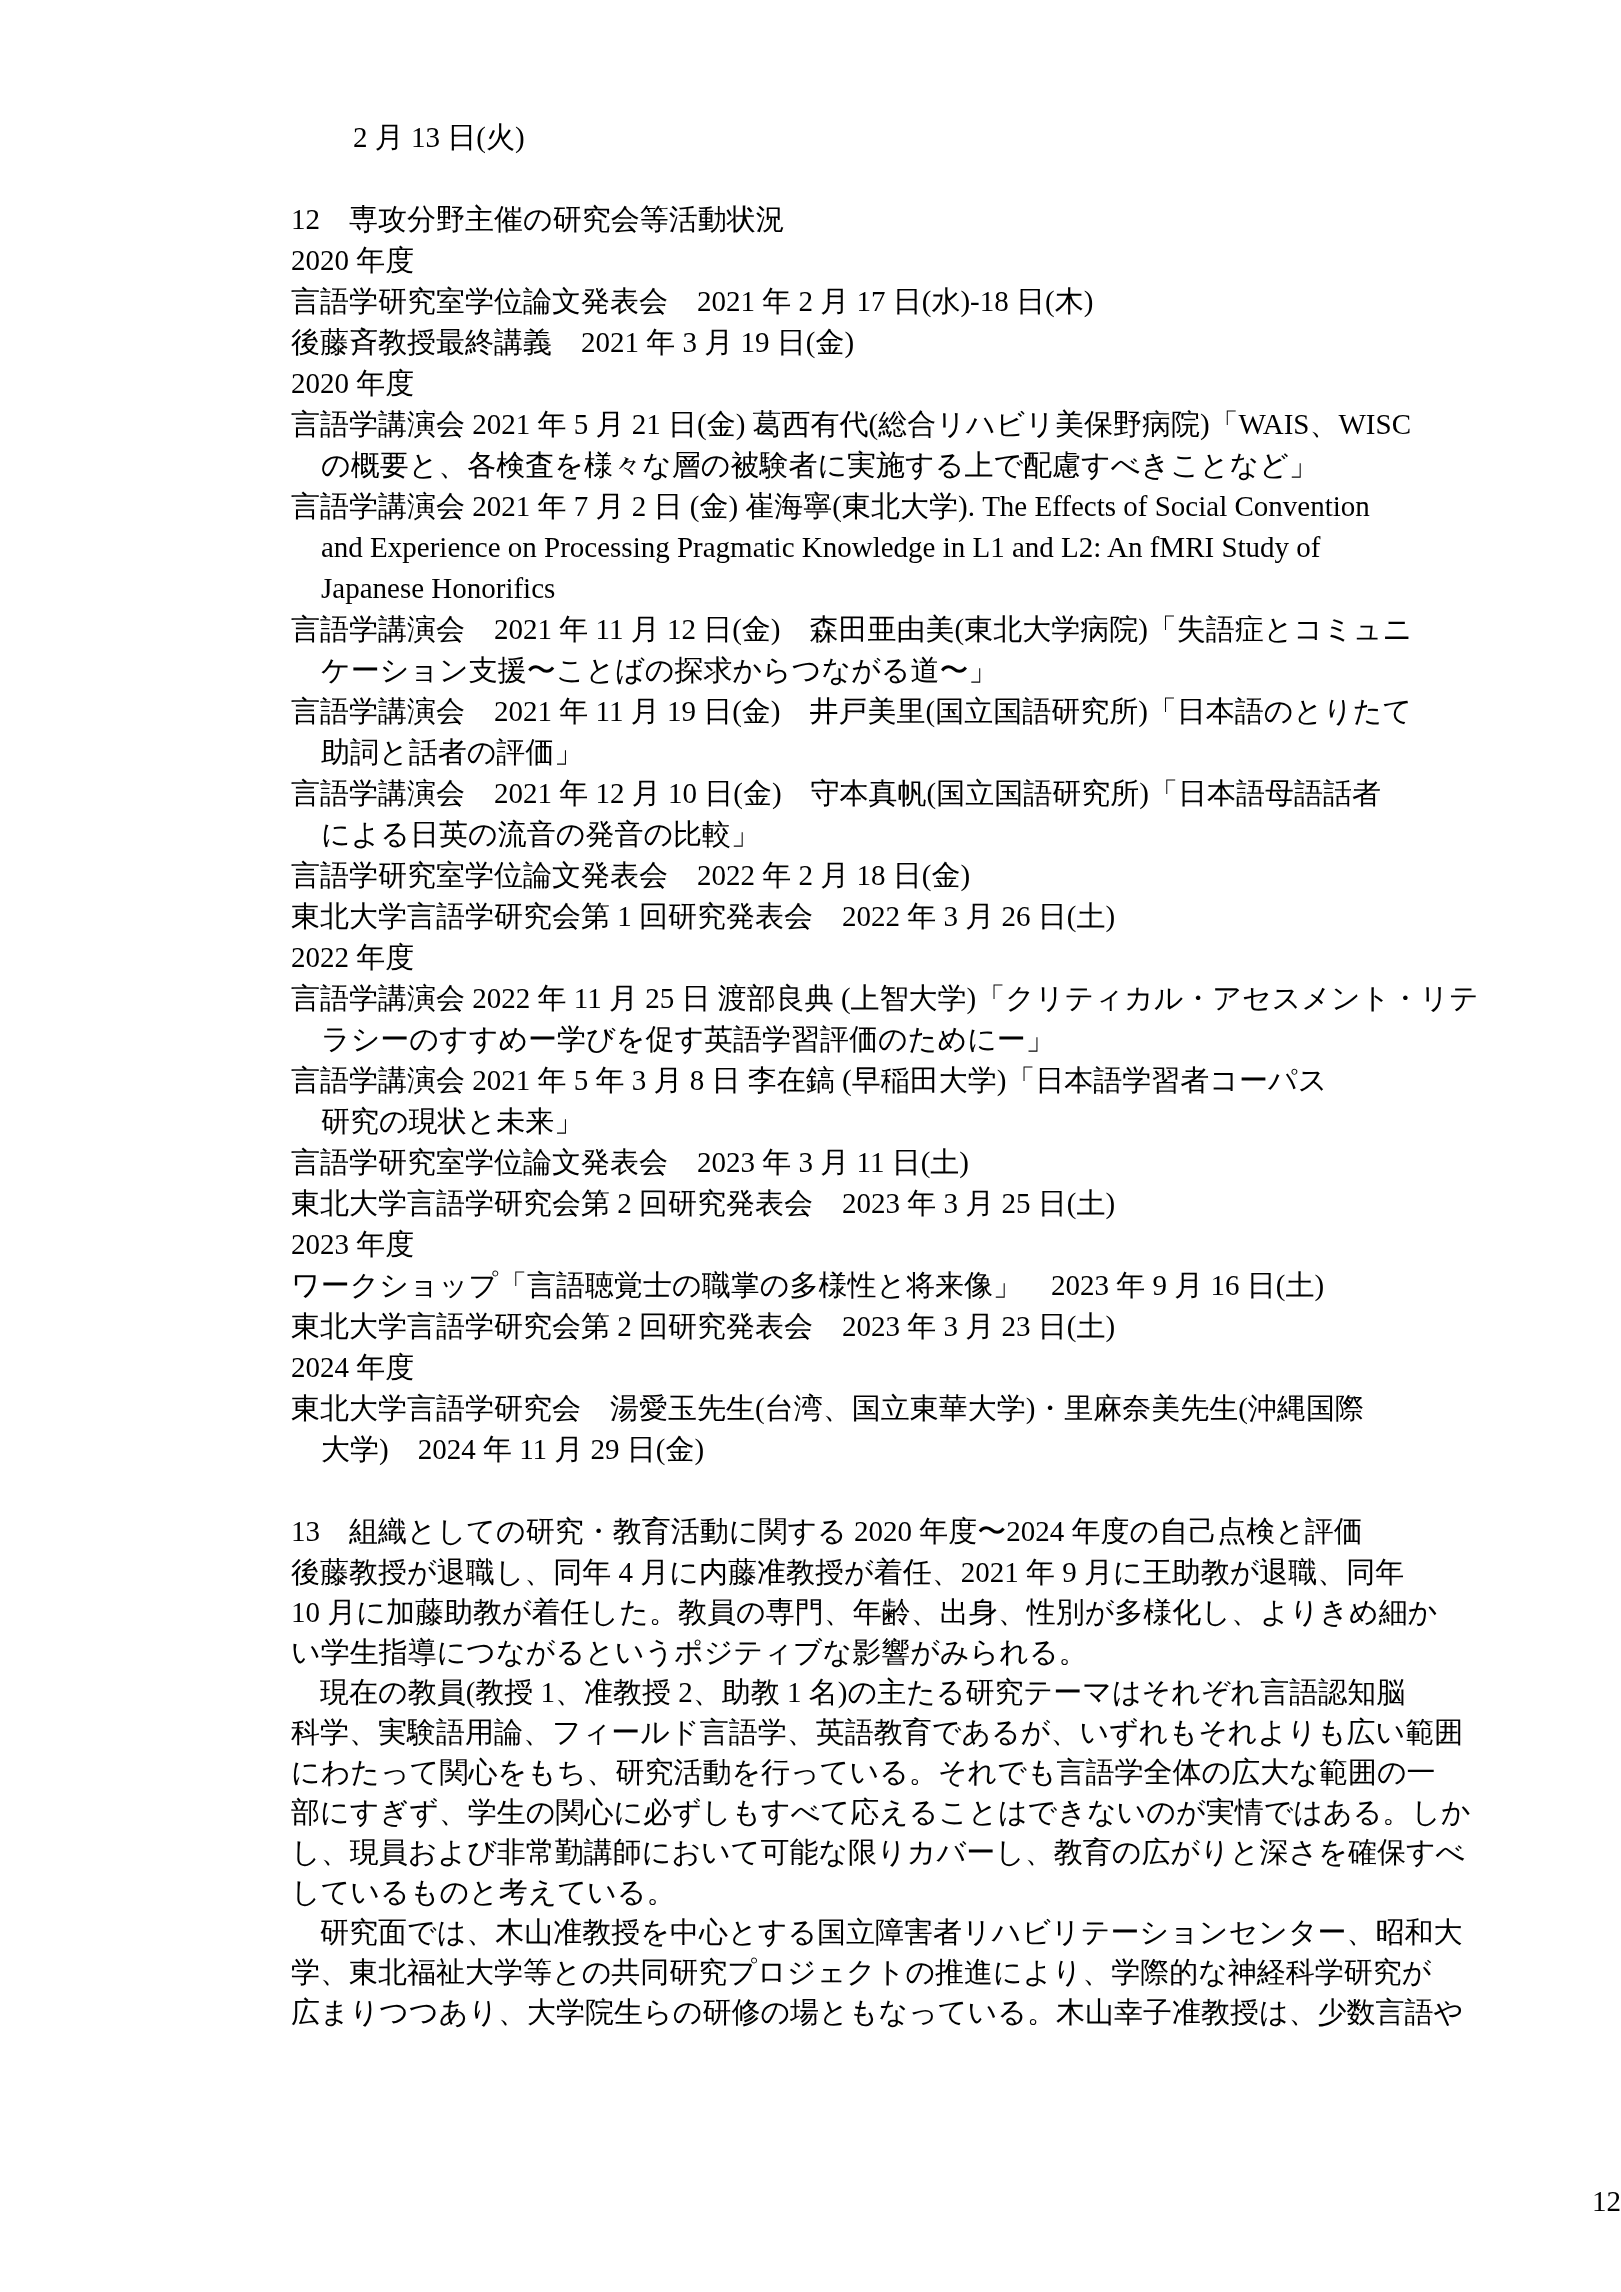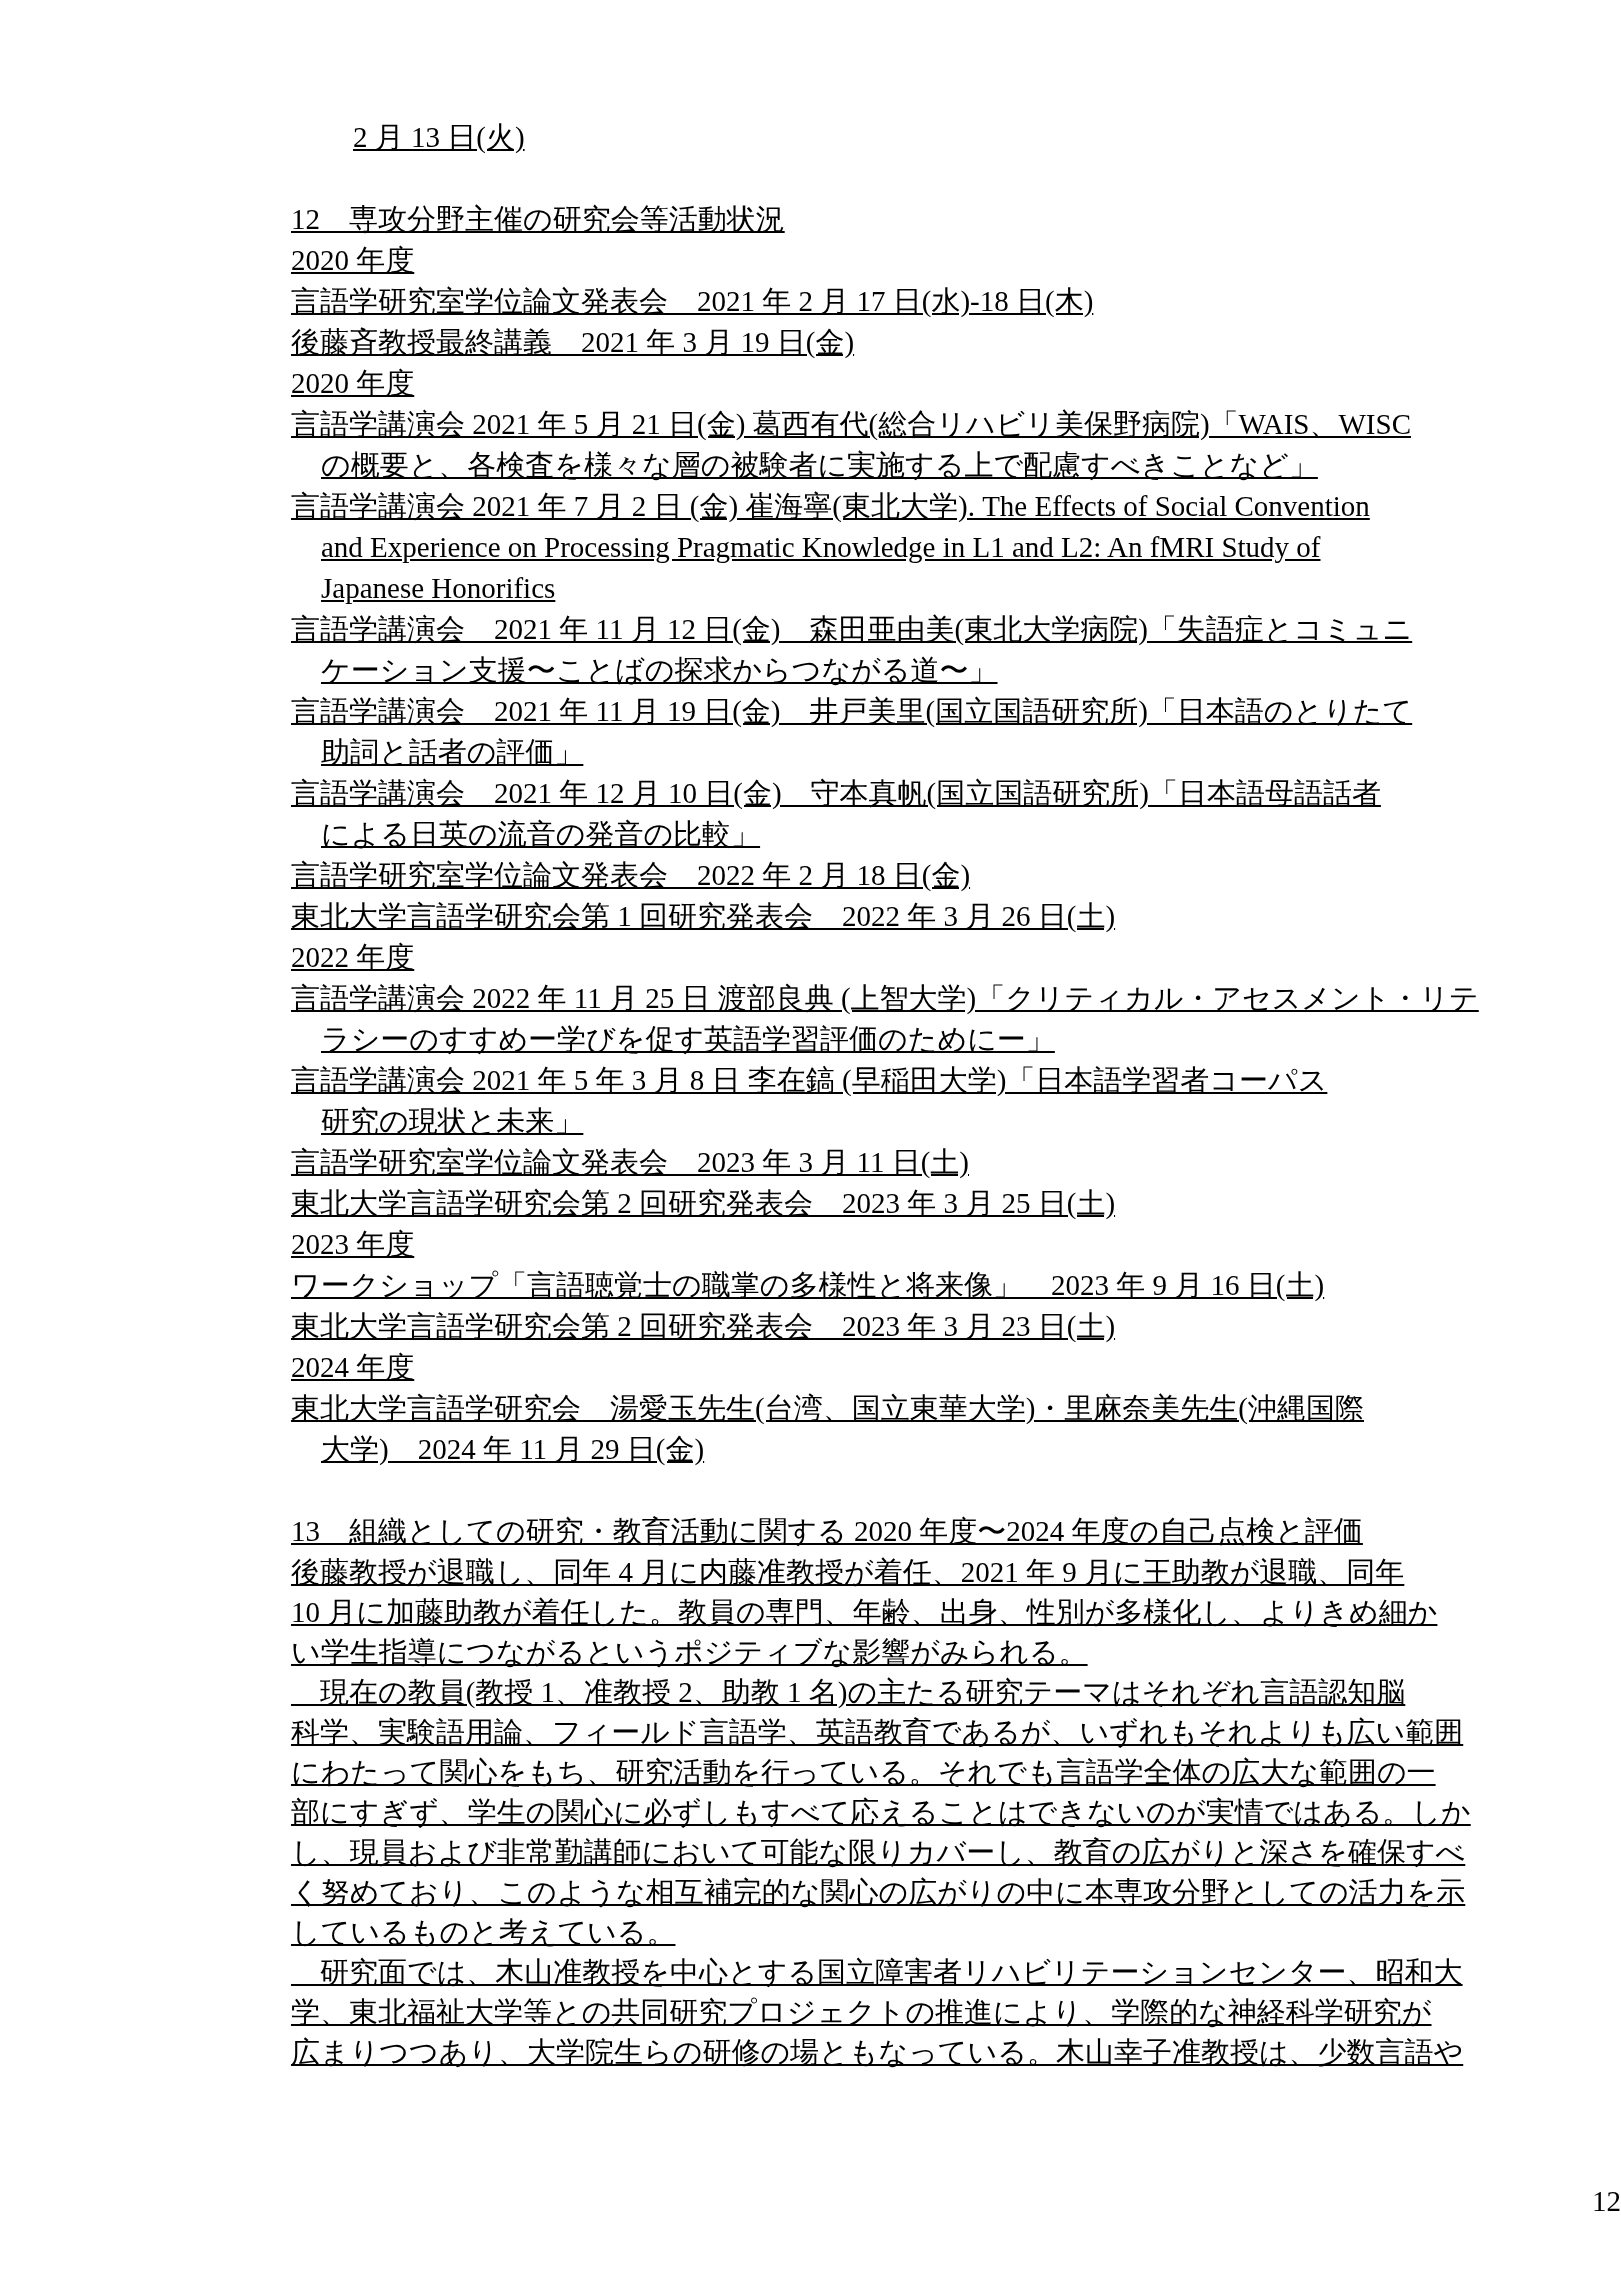--- a/index.html
+++ b/index.html
@@ -15,21 +15,20 @@
     color: #000000;
     font-family: "Liberation Serif", "DejaVu Serif", serif;
     font-size: 29px;
     overflow: hidden;
   }
   .content {
     position: absolute;
     left: 291px;
     top: 117px;
     width: 1108px;
-    text-decoration: underline;
   }
   .line {
     height: 41px;
     line-height: 41px;
     white-space: pre;
   }
   .bline {
     height: 40px;
     line-height: 40px;
     white-space: pre;
@@ -98,21 +97,20 @@
 
     <div>
         <div class="bline">後藤教授が退職し、同年 4 月に内藤准教授が着任、2021 年 9 月に王助教が退職、同年</div>
         <div class="bline">10 月に加藤助教が着任した。教員の専門、年齢、出身、性別が多様化し、よりきめ細か</div>
         <div class="bline">い学生指導につながるというポジティブな影響がみられる。</div>
         <div class="bline">　現在の教員(教授 1、准教授 2、助教 1 名)の主たる研究テーマはそれぞれ言語認知脳</div>
         <div class="bline">科学、実験語用論、フィールド言語学、英語教育であるが、いずれもそれよりも広い範囲</div>
         <div class="bline">にわたって関心をもち、研究活動を行っている。それでも言語学全体の広大な範囲の一</div>
         <div class="bline">部にすぎず、学生の関心に必ずしもすべて応えることはできないのが実情ではある。しか</div>
         <div class="bline">し、現員および非常勤講師において可能な限りカバーし、教育の広がりと深さを確保すべ</div>
-        <div class="bline">く努めており、このような相互補完的な関心の広がりの中に本専攻分野としての活力を示</div>
         <div class="bline">しているものと考えている。</div>
         <div class="bline">　研究面では、木山准教授を中心とする国立障害者リハビリテーションセンター、昭和大</div>
         <div class="bline">学、東北福祉大学等との共同研究プロジェクトの推進により、学際的な神経科学研究が</div>
         <div class="bline">広まりつつあり、大学院生らの研修の場ともなっている。木山幸子准教授は、少数言語や</div>
       </div>
 
   </div>
 
   <div class="pagenum">12</div>
 </div>

